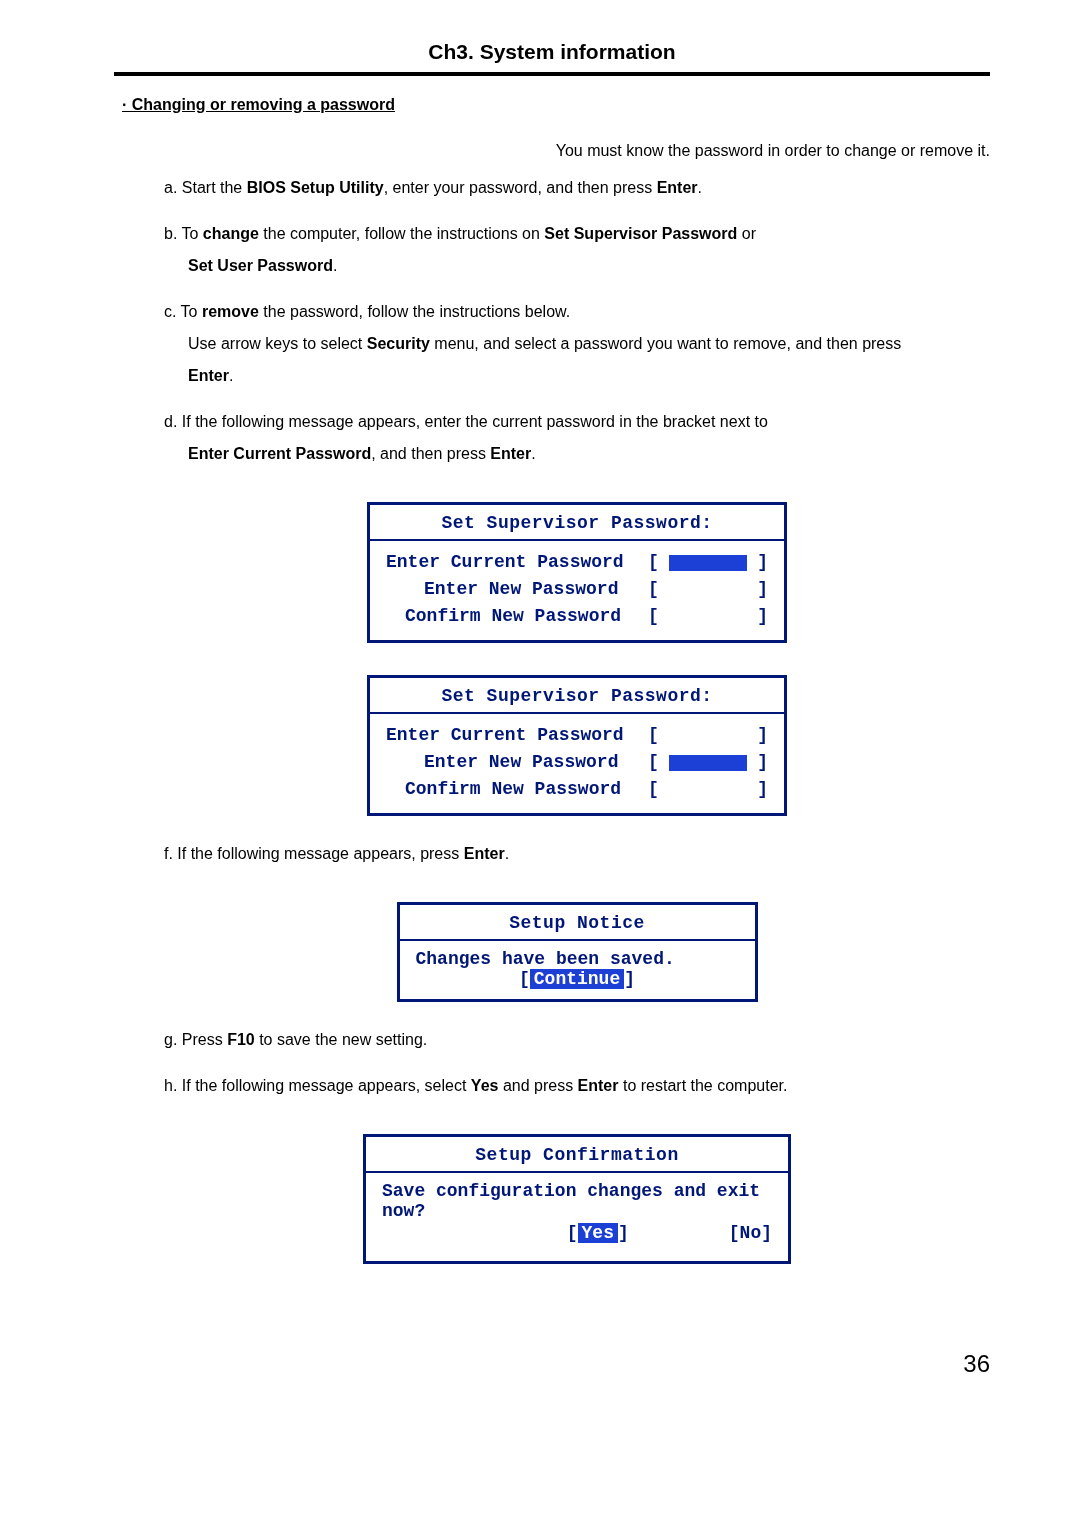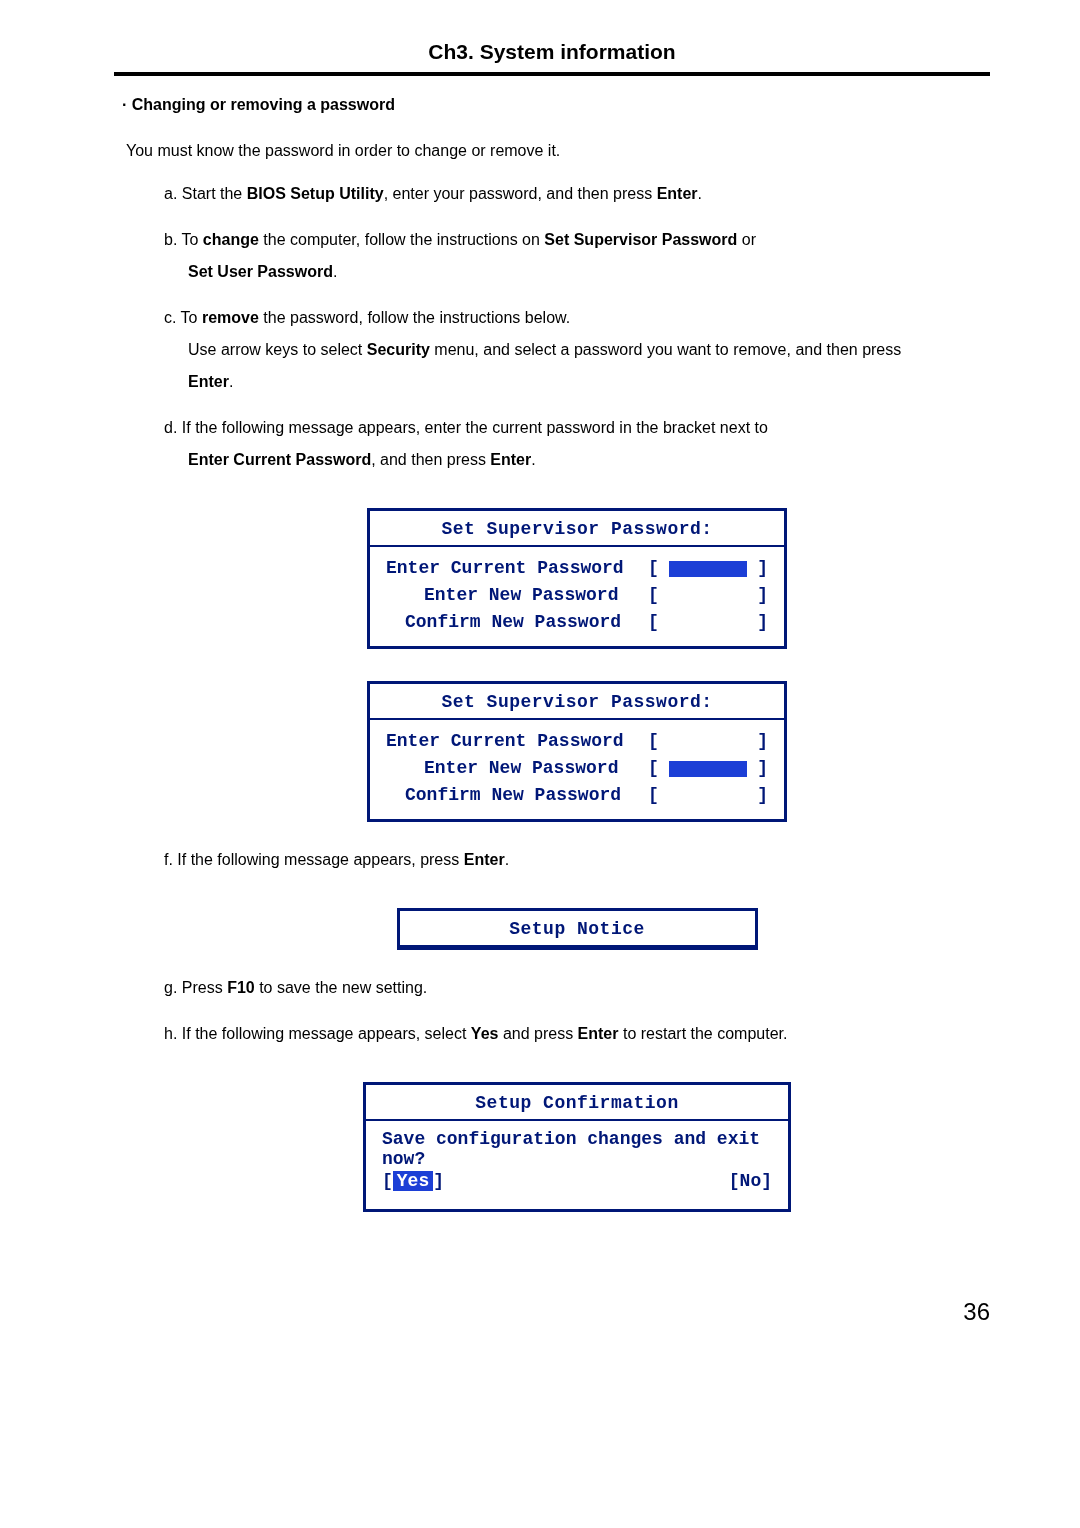--- a/index.html
+++ b/index.html
@@ -23,33 +23,35 @@
   }
   .chapter-rule {
     border: none;
     border-top: 4px solid #000;
     margin: 0 0 20px 0;
   }
   .subhead {
     font-size: 16px;
     padding-left: 8px;
     margin-bottom: 28px;
+    text-decoration: underline;
   }
   .intro {
     font-size: 16px;
-    margin-bottom: 18px;
     padding-left: 12px;
+    text-align: right;
   }
   .steps {
     padding-left: 50px;
     font-size: 16px;
   }
   .step {
     margin-bottom: 14px;
     line-height: 2.0;
+    margin-top: 12px;
   }
   .keep  { margin-left: 24px;}
   b { font-weight: bold; }
   .dialog {
     border: 3px solid #001777;
     margin: 32px auto 22px auto;
     box-sizing: border-box;
   }
   .dialog-title {
     text-align: center;
@@ -101,21 +103,21 @@
     display: inline-block;
     background: #1c3fd6;
     color: #fff;
     padding: 0 4px;
   }
   .dialog.small { width: 361px; }
   .dialog.med   { width: 420px; }
   .dialog.wide  { width: 428px; }
   .center-button-row {
     display: flex;
-    justify-content: space-between;
+    justify-content: flex-end;
     gap: 100px;
     font-family: "Courier New", monospace;
     color: #001777;
     font-weight: bold;
     font-size: 18px;
     padding: 2px 0 8px 0;
   }
   .page-num {
     text-align: right;
     font-size: 24px;
@@ -220,20 +222,26 @@
       </div>
     </div>
 
     <div class="step">
       <span>f. If the following message appears, press </span><b>Enter</b><span>.</span>
     </div>
 
     <div class="dialog small">
       <div class="dialog-title">Setup Notice</div>
       <hr class="dialog-sep">
+      <div class="dialog-body" style="text-align:left;">
+        <div>Changes have been saved.</div>
+        <div style="text-align:center;">
+          <span class="bracket">[</span><span class="hltext">Continue</span><span class="bracket">]</span>
+        </div>
+      </div>
     </div>
 
     <div class="step">
       <span>g. Press </span><b>F10</b><span> to save the new setting.</span>
     </div>
 
     <div class="step">
       <span>h. If the following message appears, select </span><b>Yes</b><span> and press </span><b>Enter</b><span> to restart the computer.</span>
     </div>
 

